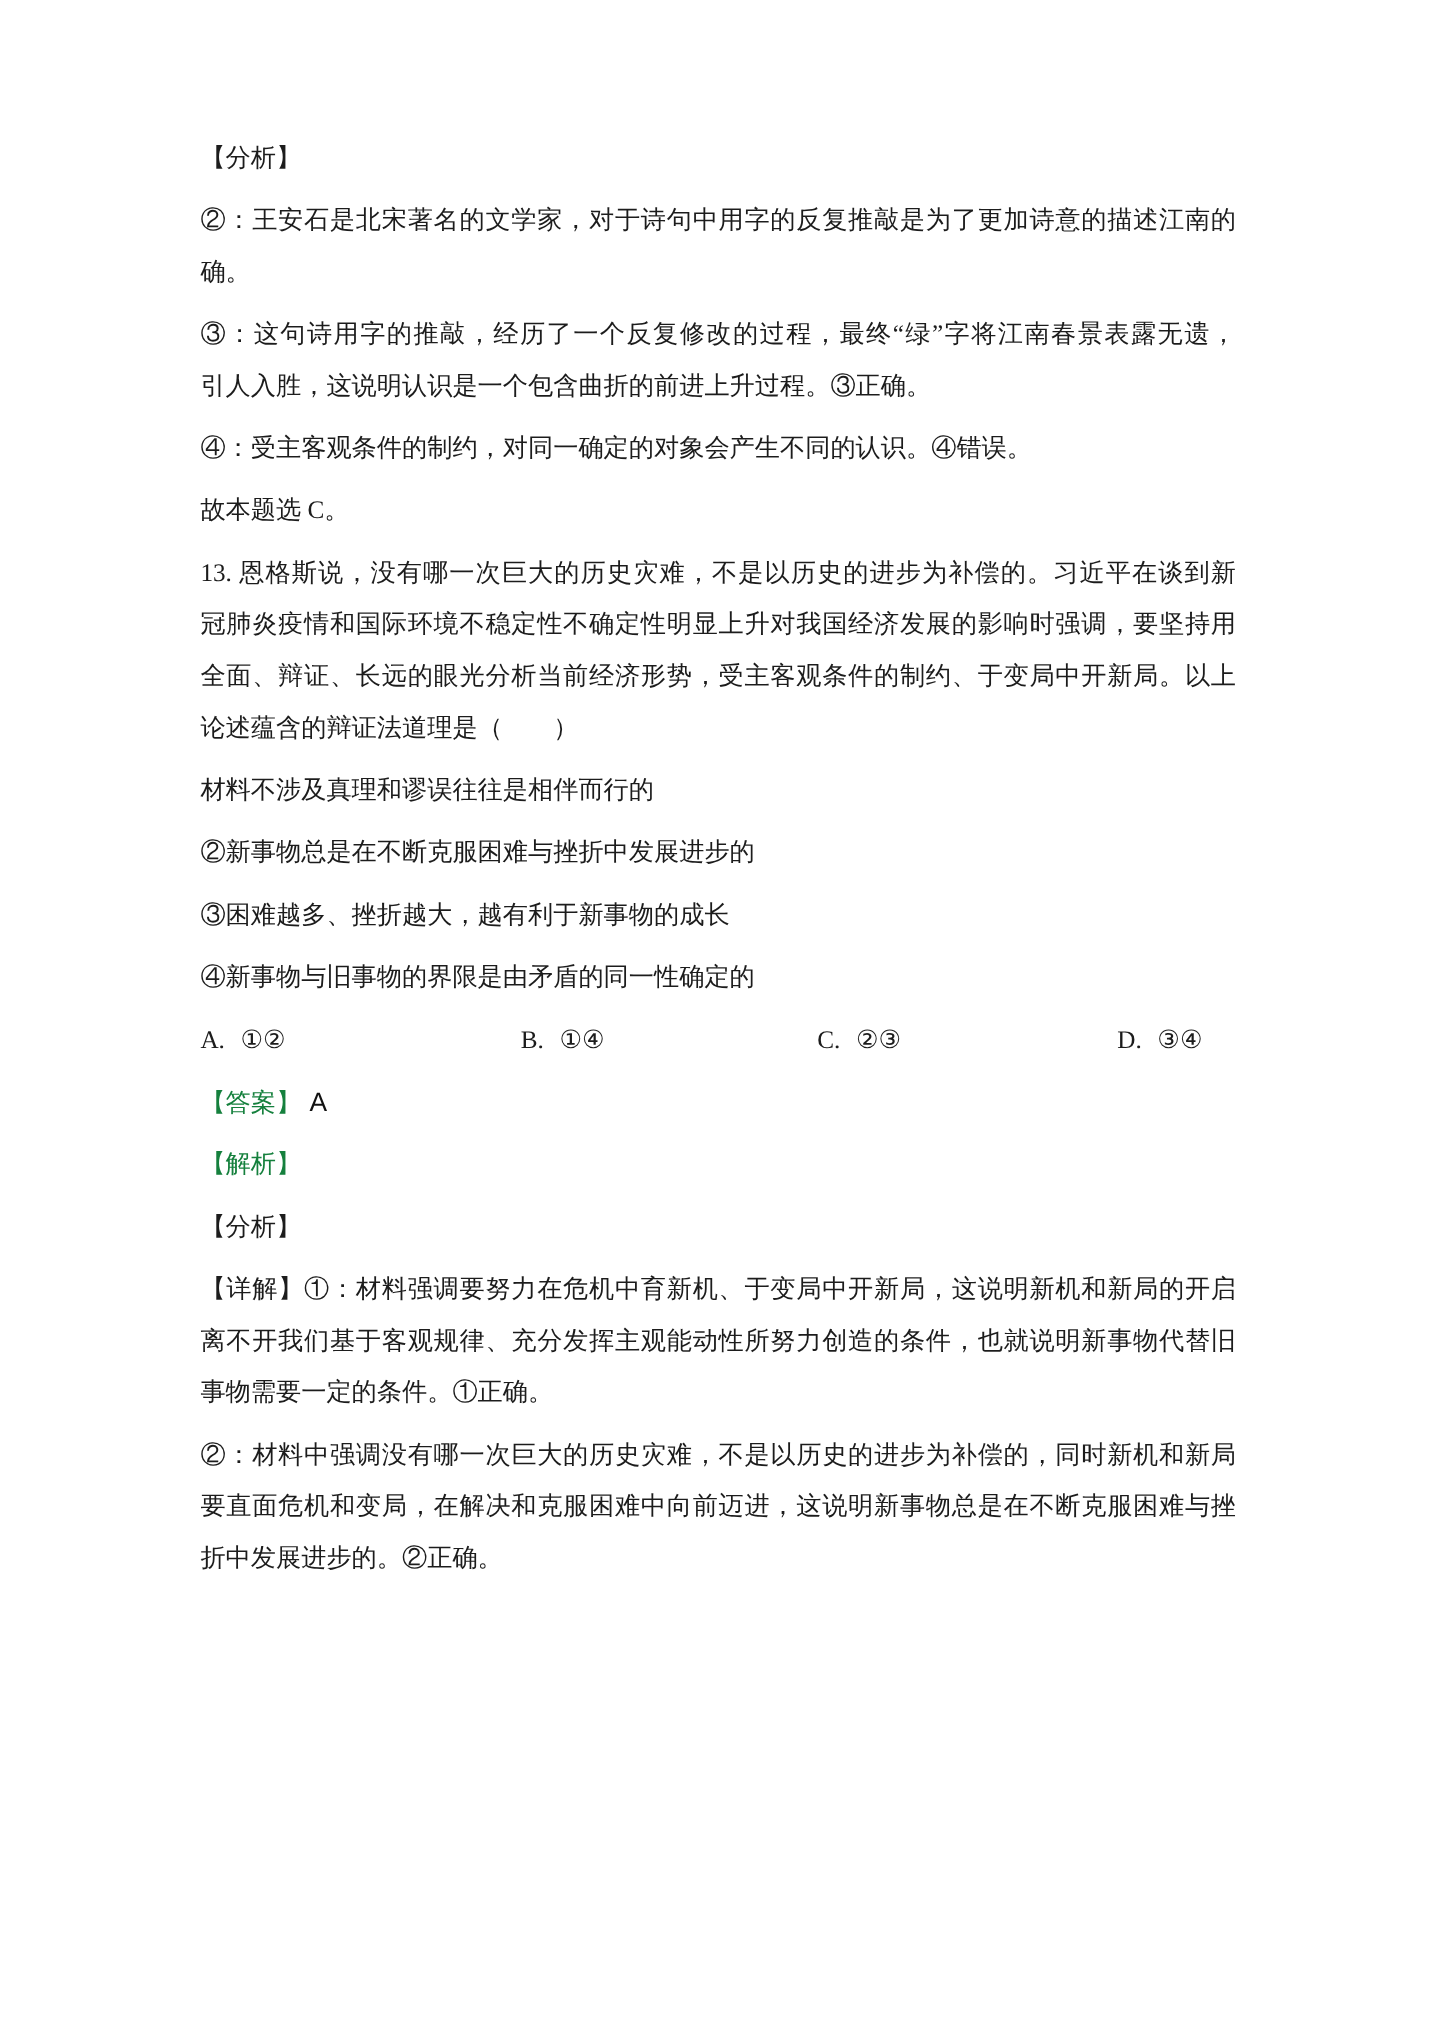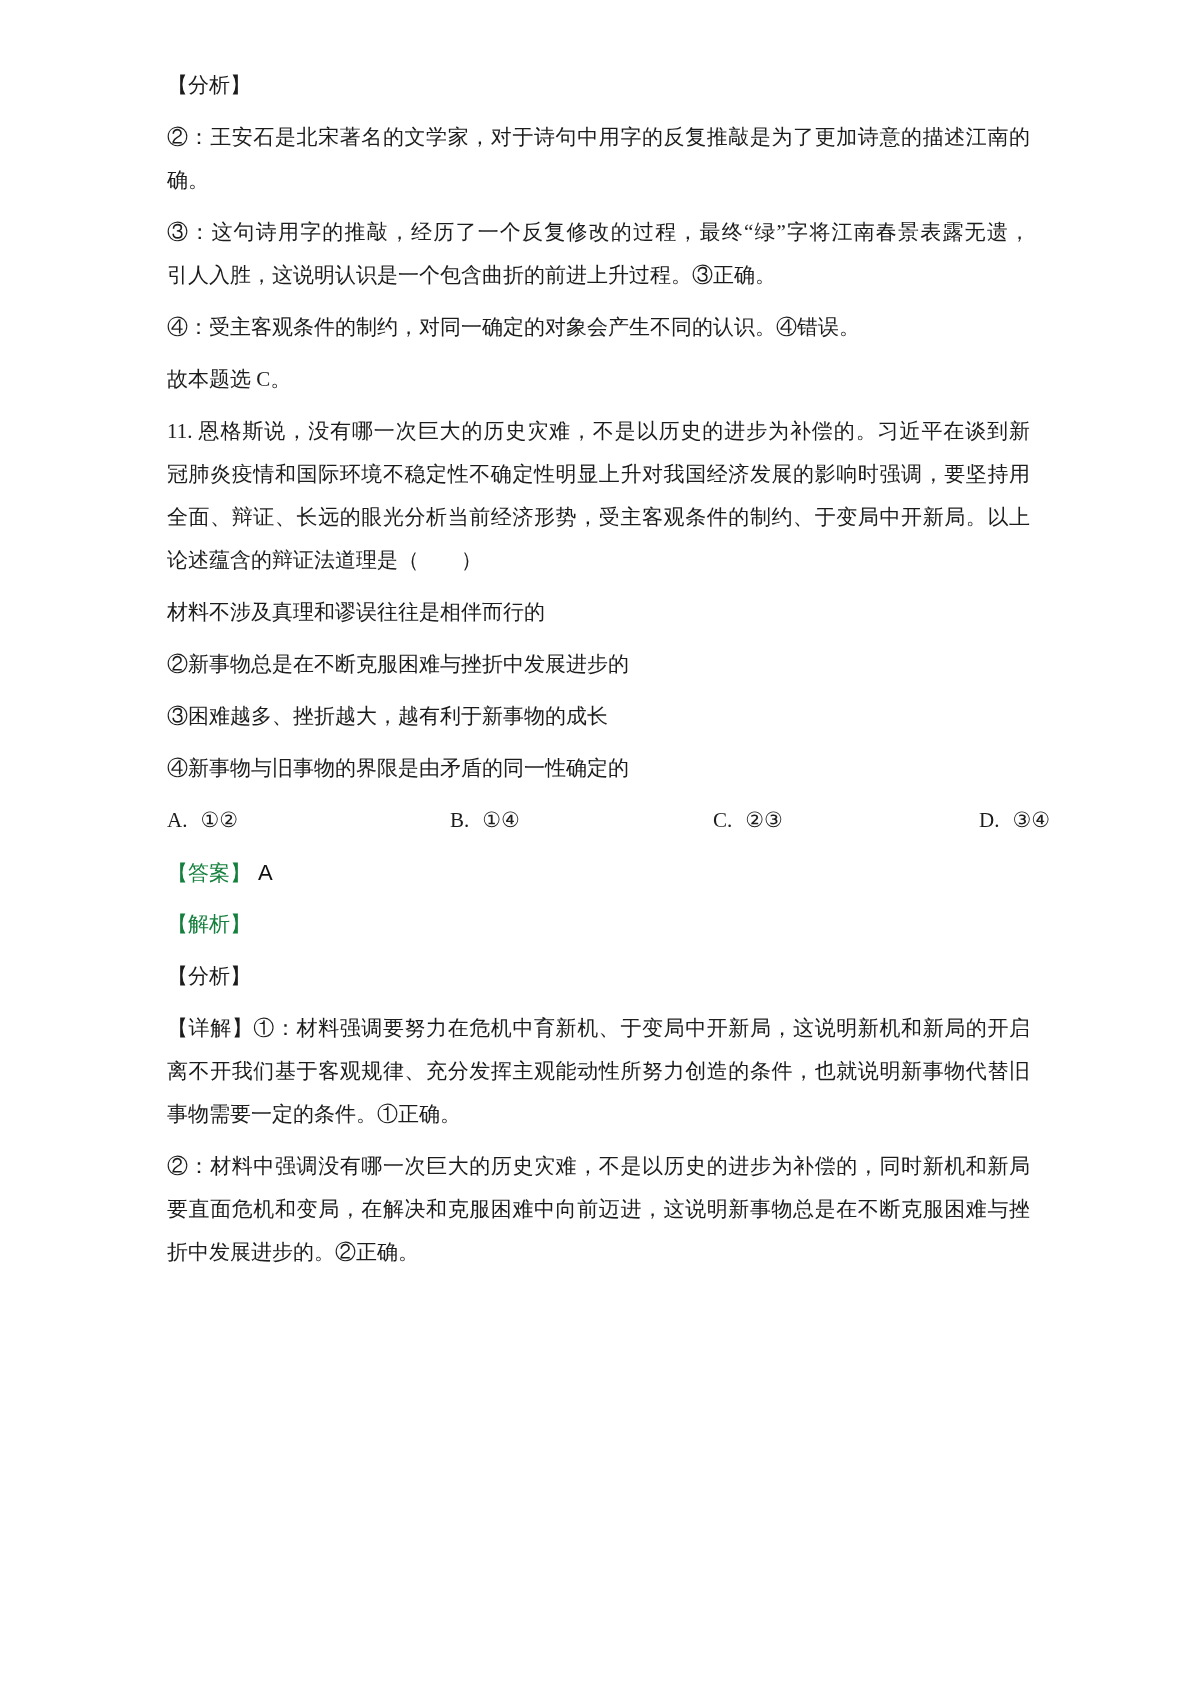--- a/index.html
+++ b/index.html
@@ -7,40 +7,39 @@
     position: relative;
     width: 1200px;
     height: 1698px;
     background: #ffffff;
     overflow: hidden;
     font-family: "Liberation Serif", "DejaVu Serif", serif;
     color: #1c1c1c;
     font-size: 21px;
   }
   .content {
-    padding: 64px 0 0 167px;
+    padding: 110px 0 0 167px;
     width: 863px;
   }
   .para { margin-top: 9px; }
   .para:first-child { margin-top: 0; }
   .line {
     line-height: 43px;
     height: 43px;
     white-space: nowrap;
   }
   .j {
     white-space: normal;
     text-align: justify;
     text-align-last: justify;
     overflow: hidden;
   }
   .options-row {
     display: grid;
     grid-template-columns: 267px 247px 250px auto;
-    gap: 16px;
   }
   .opt-value { margin-left: 13px; }
   .blue { color: #15803d; }
   .answer-value {
     font-family: "Liberation Sans", "DejaVu Sans", sans-serif;
     font-size: 22px;
     margin-left: 7px;
     color: #111111;
   }
 </style>
@@ -67,21 +66,21 @@
 
     <div class="para">
       <div class="line">④：受主客观条件的制约，对同一确定的对象会产生不同的认识。④错误。</div>
     </div>
 
     <div class="para">
       <div class="line">故本题选 C。</div>
     </div>
 
     <div class="para">
-      <div class="line j">11. 恩格斯说，没有哪一次巨大的历史灾难，不是以历史的进步为补偿的。习近平在谈到新</div>
+      <div class="line j">13. 恩格斯说，没有哪一次巨大的历史灾难，不是以历史的进步为补偿的。习近平在谈到新</div>
       <div class="line j">冠肺炎疫情和国际环境不稳定性不确定性明显上升对我国经济发展的影响时强调，要坚持用</div>
       <div class="line j">全面、辩证、长远的眼光分析当前经济形势，受主客观条件的制约、于变局中开新局。以上</div>
       <div class="line">论述蕴含的辩证法道理是（　　）</div>
     </div>
 
     <div class="para">
       <div class="line">材料不涉及真理和谬误往往是相伴而行的</div>
     </div>
     <div class="para">
       <div class="line">②新事物总是在不断克服困难与挫折中发展进步的</div>

